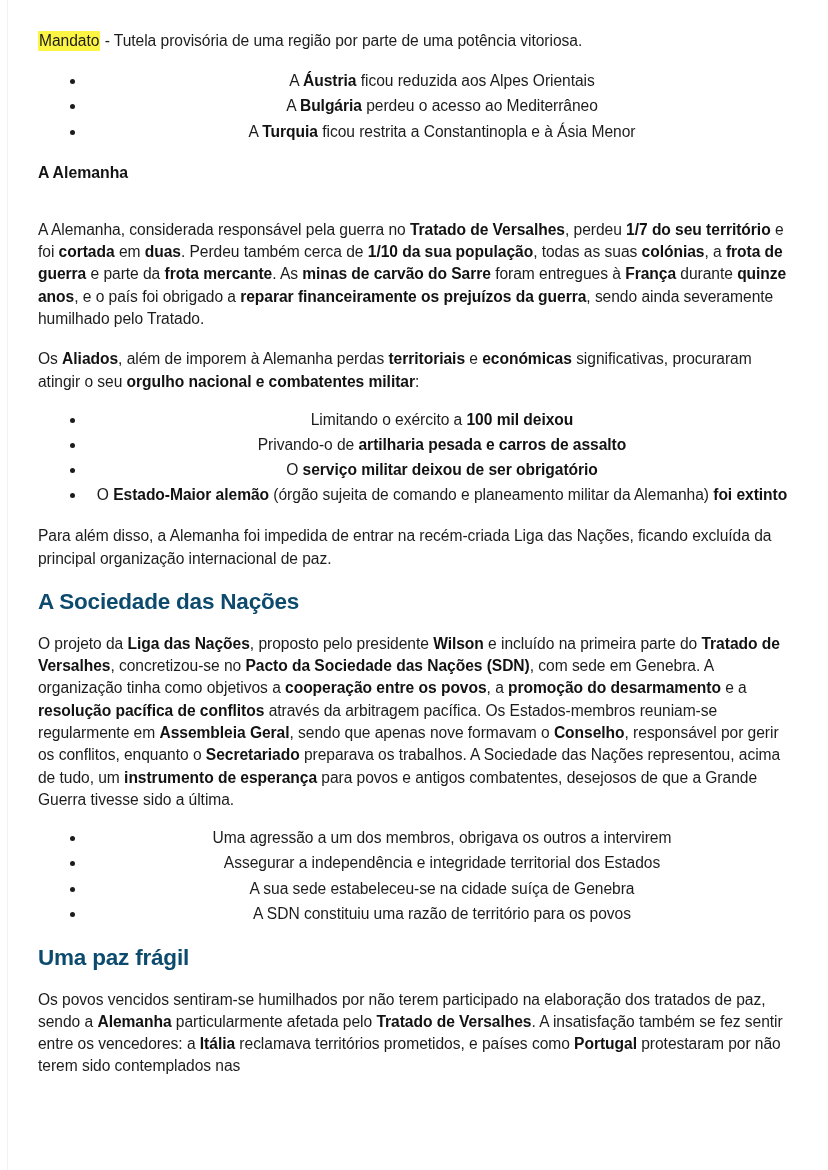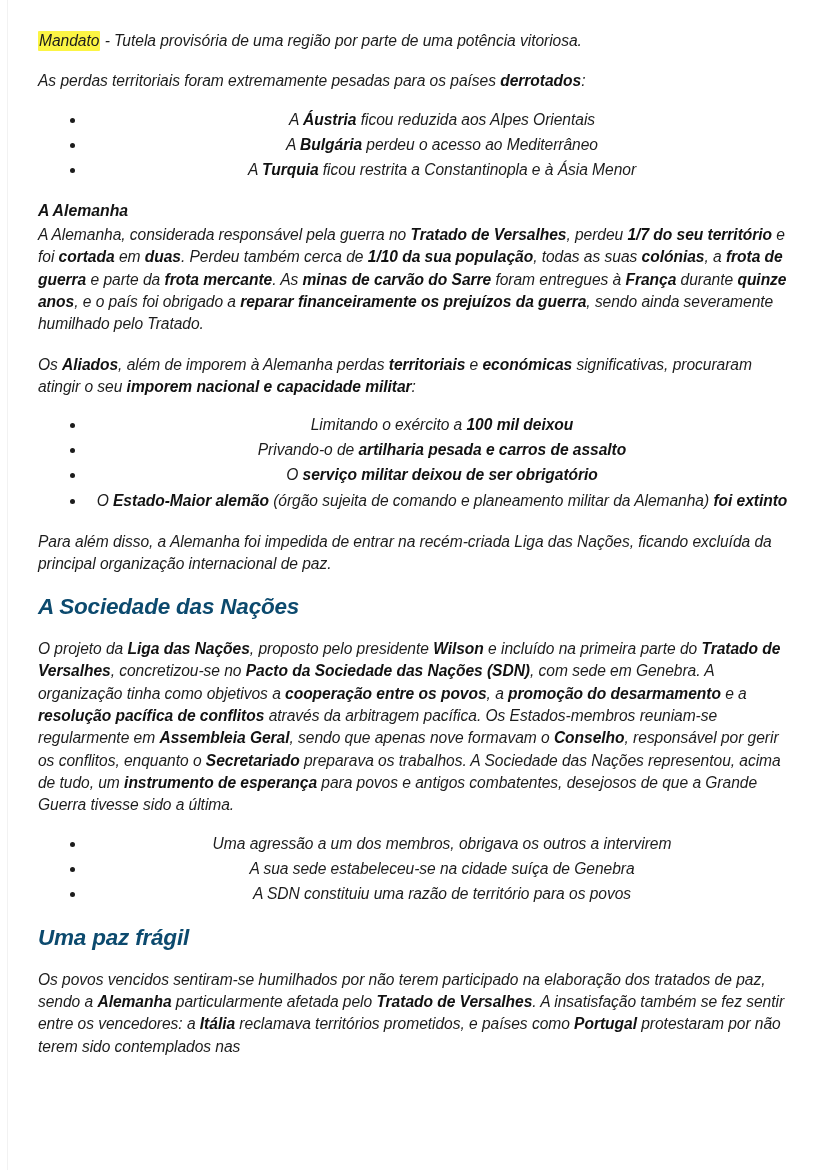--- a/index.html
+++ b/index.html
@@ -16,21 +16,20 @@
     -webkit-font-smoothing: antialiased;
   }
 
   .page {
     position: relative;
     width: 828px;
     height: 1170px;
     box-sizing: border-box;
     padding: 30px 33px 16px 38px;
     background: #ffffff;
-    font-style: italic;
   }
 
   
   .page-edge-rule {
     position: absolute;
     left: 7px;
     top: 0;
     width: 1px;
     height: 1170px;
     background: #f2f2f2;
@@ -47,21 +46,21 @@
     line-height: 1.43;
     letter-spacing: -0.05px;
     color: #1c1c1c;
   }
 
   p.para.tight {
     margin-bottom: 16px;
   }
 
   h3.sub-heading {
-    margin: 0 0 2px 0;
+    margin: 0 0 35px 0;
     font-size: 15.8px;
     font-weight: bold;
     line-height: 1.4;
     color: #141414;
   }
 
   h2.section-heading {
     margin: 4px 0 16px 0;
     font-size: 22.5px;
     font-weight: bold;
@@ -114,50 +113,50 @@
 </head>
 <body>
 
 <div class="page">
   <div class="page-edge-rule"></div>
 
   <div class="doc">
 
     <p class="para"><mark class="hl">Mandato</mark><span> - Tutela provisória de uma região por parte de uma potência vitoriosa.</span></p>
 
-    <p class="para tight"><span>As perdas territoriais foram extremamente pesadas para os países </span><span class="b">derrotados</span><span>:</span></p>
 
     <ul class="bullets">
       <li><span>A </span><span class="b">Áustria</span><span> ficou reduzida aos Alpes Orientais</span></li>
       <li><span>A </span><span class="b">Bulgária</span><span> perdeu o acesso ao Mediterrâneo</span></li>
       <li><span>A </span><span class="b">Turquia</span><span> ficou restrita a Constantinopla e à Ásia Menor</span></li>
     </ul>
 
 
     <h3 class="sub-heading">A Alemanha</h3>
 
     <p class="para"><span>A Alemanha, considerada responsável pela guerra no </span><span class="b">Tratado de Versalhes</span><span>, perdeu </span><span class="b">1/7 do seu território</span><span> e foi </span><span class="b">cortada</span><span> em </span><span class="b">duas</span><span>. Perdeu também cerca de </span><span class="b">1/10 da sua população</span><span>, todas as suas </span><span class="b">colónias</span><span>, a </span><span class="b">frota de guerra</span><span> e parte da </span><span class="b">frota mercante</span><span>. As </span><span class="b">minas de carvão do Sarre</span><span> foram entregues à </span><span class="b">França</span><span> durante </span><span class="b">quinze anos</span><span>, e o país foi obrigado a </span><span class="b">reparar financeiramente os prejuízos da guerra</span><span>, sendo ainda severamente humilhado pelo Tratado.</span></p>
 
-    <p class="para tight"><span>Os </span><span class="b">Aliados</span><span>, além de imporem à Alemanha perdas </span><span class="b">territoriais</span><span> e </span><span class="b">económicas</span><span> significativas, procuraram atingir o seu </span><span class="b">imporem nacional e capacidade militar</span><span>:</span></p>
+    <p class="para tight"><span>Os </span><span class="b">Aliados</span><span>, além de imporem à Alemanha perdas </span><span class="b">territoriais</span><span> e </span><span class="b">económicas</span><span> significativas, procuraram atingir o seu </span><span class="b">orgulho nacional e combatentes militar</span><span>:</span></p>
 
     <ul class="bullets">
       <li><span>Limitando o exército a </span><span class="b">100 mil deixou</span></li>
       <li><span>Privando-o de </span><span class="b">artilharia pesada e carros de assalto</span></li>
       <li><span>O </span><span class="b">serviço militar deixou de ser obrigatório</span></li>
       <li><span>O </span><span class="b">Estado-Maior alemão</span><span> (órgão sujeita de comando e planeamento militar da Alemanha) </span><span class="b">foi extinto</span></li>
     </ul>
 
     <p class="para">Para além disso, a Alemanha foi impedida de entrar na recém-criada Liga das Nações, ficando excluída da principal organização internacional de paz.</p>
 
     <h2 class="section-heading">A Sociedade das Nações</h2>
 
     <p class="para tight"><span>O projeto da </span><span class="b">Liga das Nações</span><span>, proposto pelo presidente </span><span class="b">Wilson</span><span> e incluído na primeira parte do </span><span class="b">Tratado de Versalhes</span><span>, concretizou-se no </span><span class="b">Pacto da Sociedade das Nações (SDN)</span><span>, com sede em Genebra. A organização tinha como objetivos a </span><span class="b">cooperação entre os povos</span><span>, a </span><span class="b">promoção do desarmamento</span><span> e a </span><span class="b">resolução pacífica de conflitos</span><span> através da arbitragem pacífica. Os Estados-membros reuniam-se regularmente em </span><span class="b">Assembleia Geral</span><span>, sendo que apenas nove formavam o </span><span class="b">Conselho</span><span>, responsável por gerir os conflitos, enquanto o </span><span class="b">Secretariado</span><span> preparava os trabalhos. A Sociedade das Nações representou, acima de tudo, um </span><span class="b">instrumento de esperança</span><span> para povos e antigos combatentes, desejosos de que a Grande Guerra tivesse sido a última.</span></p>
 
     <ul class="bullets">
       <li>Uma agressão a um dos membros, obrigava os outros a intervirem</li>
+      <li>Assegurar a independência e integridade territorial dos Estados</li>
       <li>A sua sede estabeleceu-se na cidade suíça de Genebra</li>
       <li>A SDN constituiu uma razão de território para os povos</li>
     </ul>
 
     <h2 class="section-heading">Uma paz frágil</h2>
 
     <p class="para"><span>Os povos vencidos sentiram-se humilhados por não terem participado na elaboração dos tratados de paz, sendo a </span><span class="b">Alemanha</span><span> particularmente afetada pelo </span><span class="b">Tratado de Versalhes</span><span>. A insatisfação também se fez sentir entre os vencedores: a </span><span class="b">Itália</span><span> reclamava territórios prometidos, e países como </span><span class="b">Portugal</span><span> protestaram por não terem sido contemplados nas</span></p>
 
   </div>
 </div>

